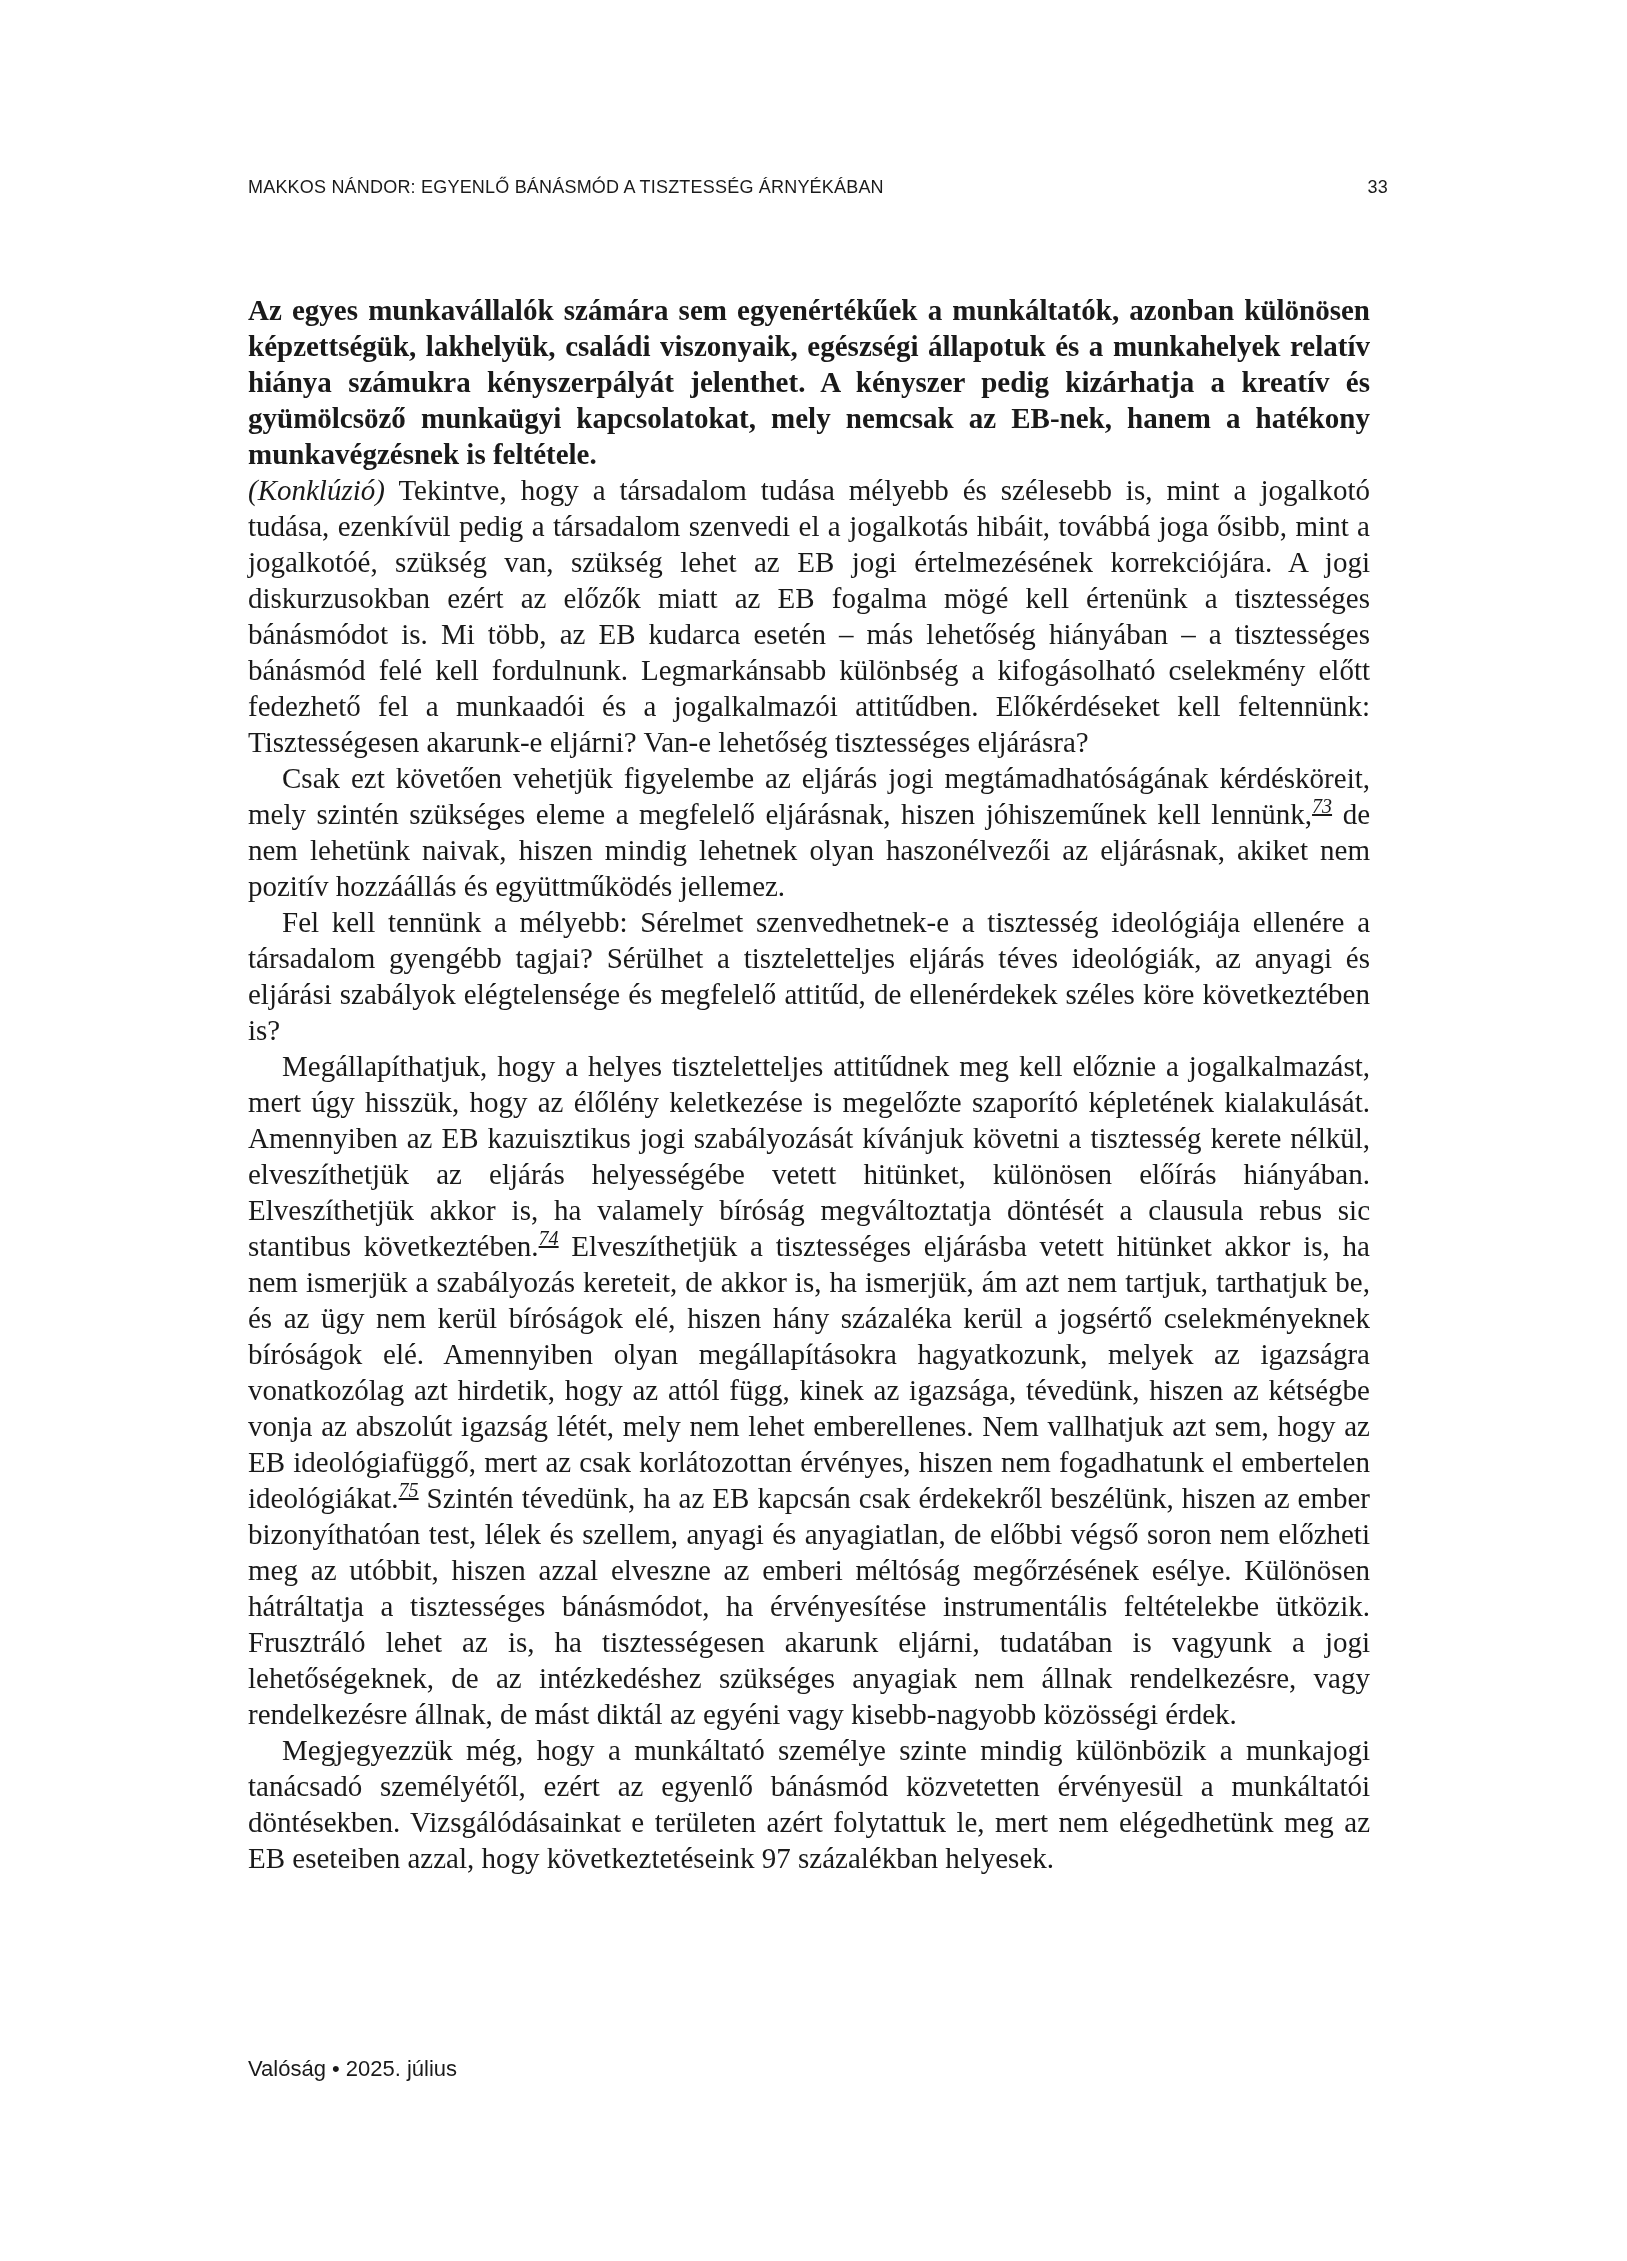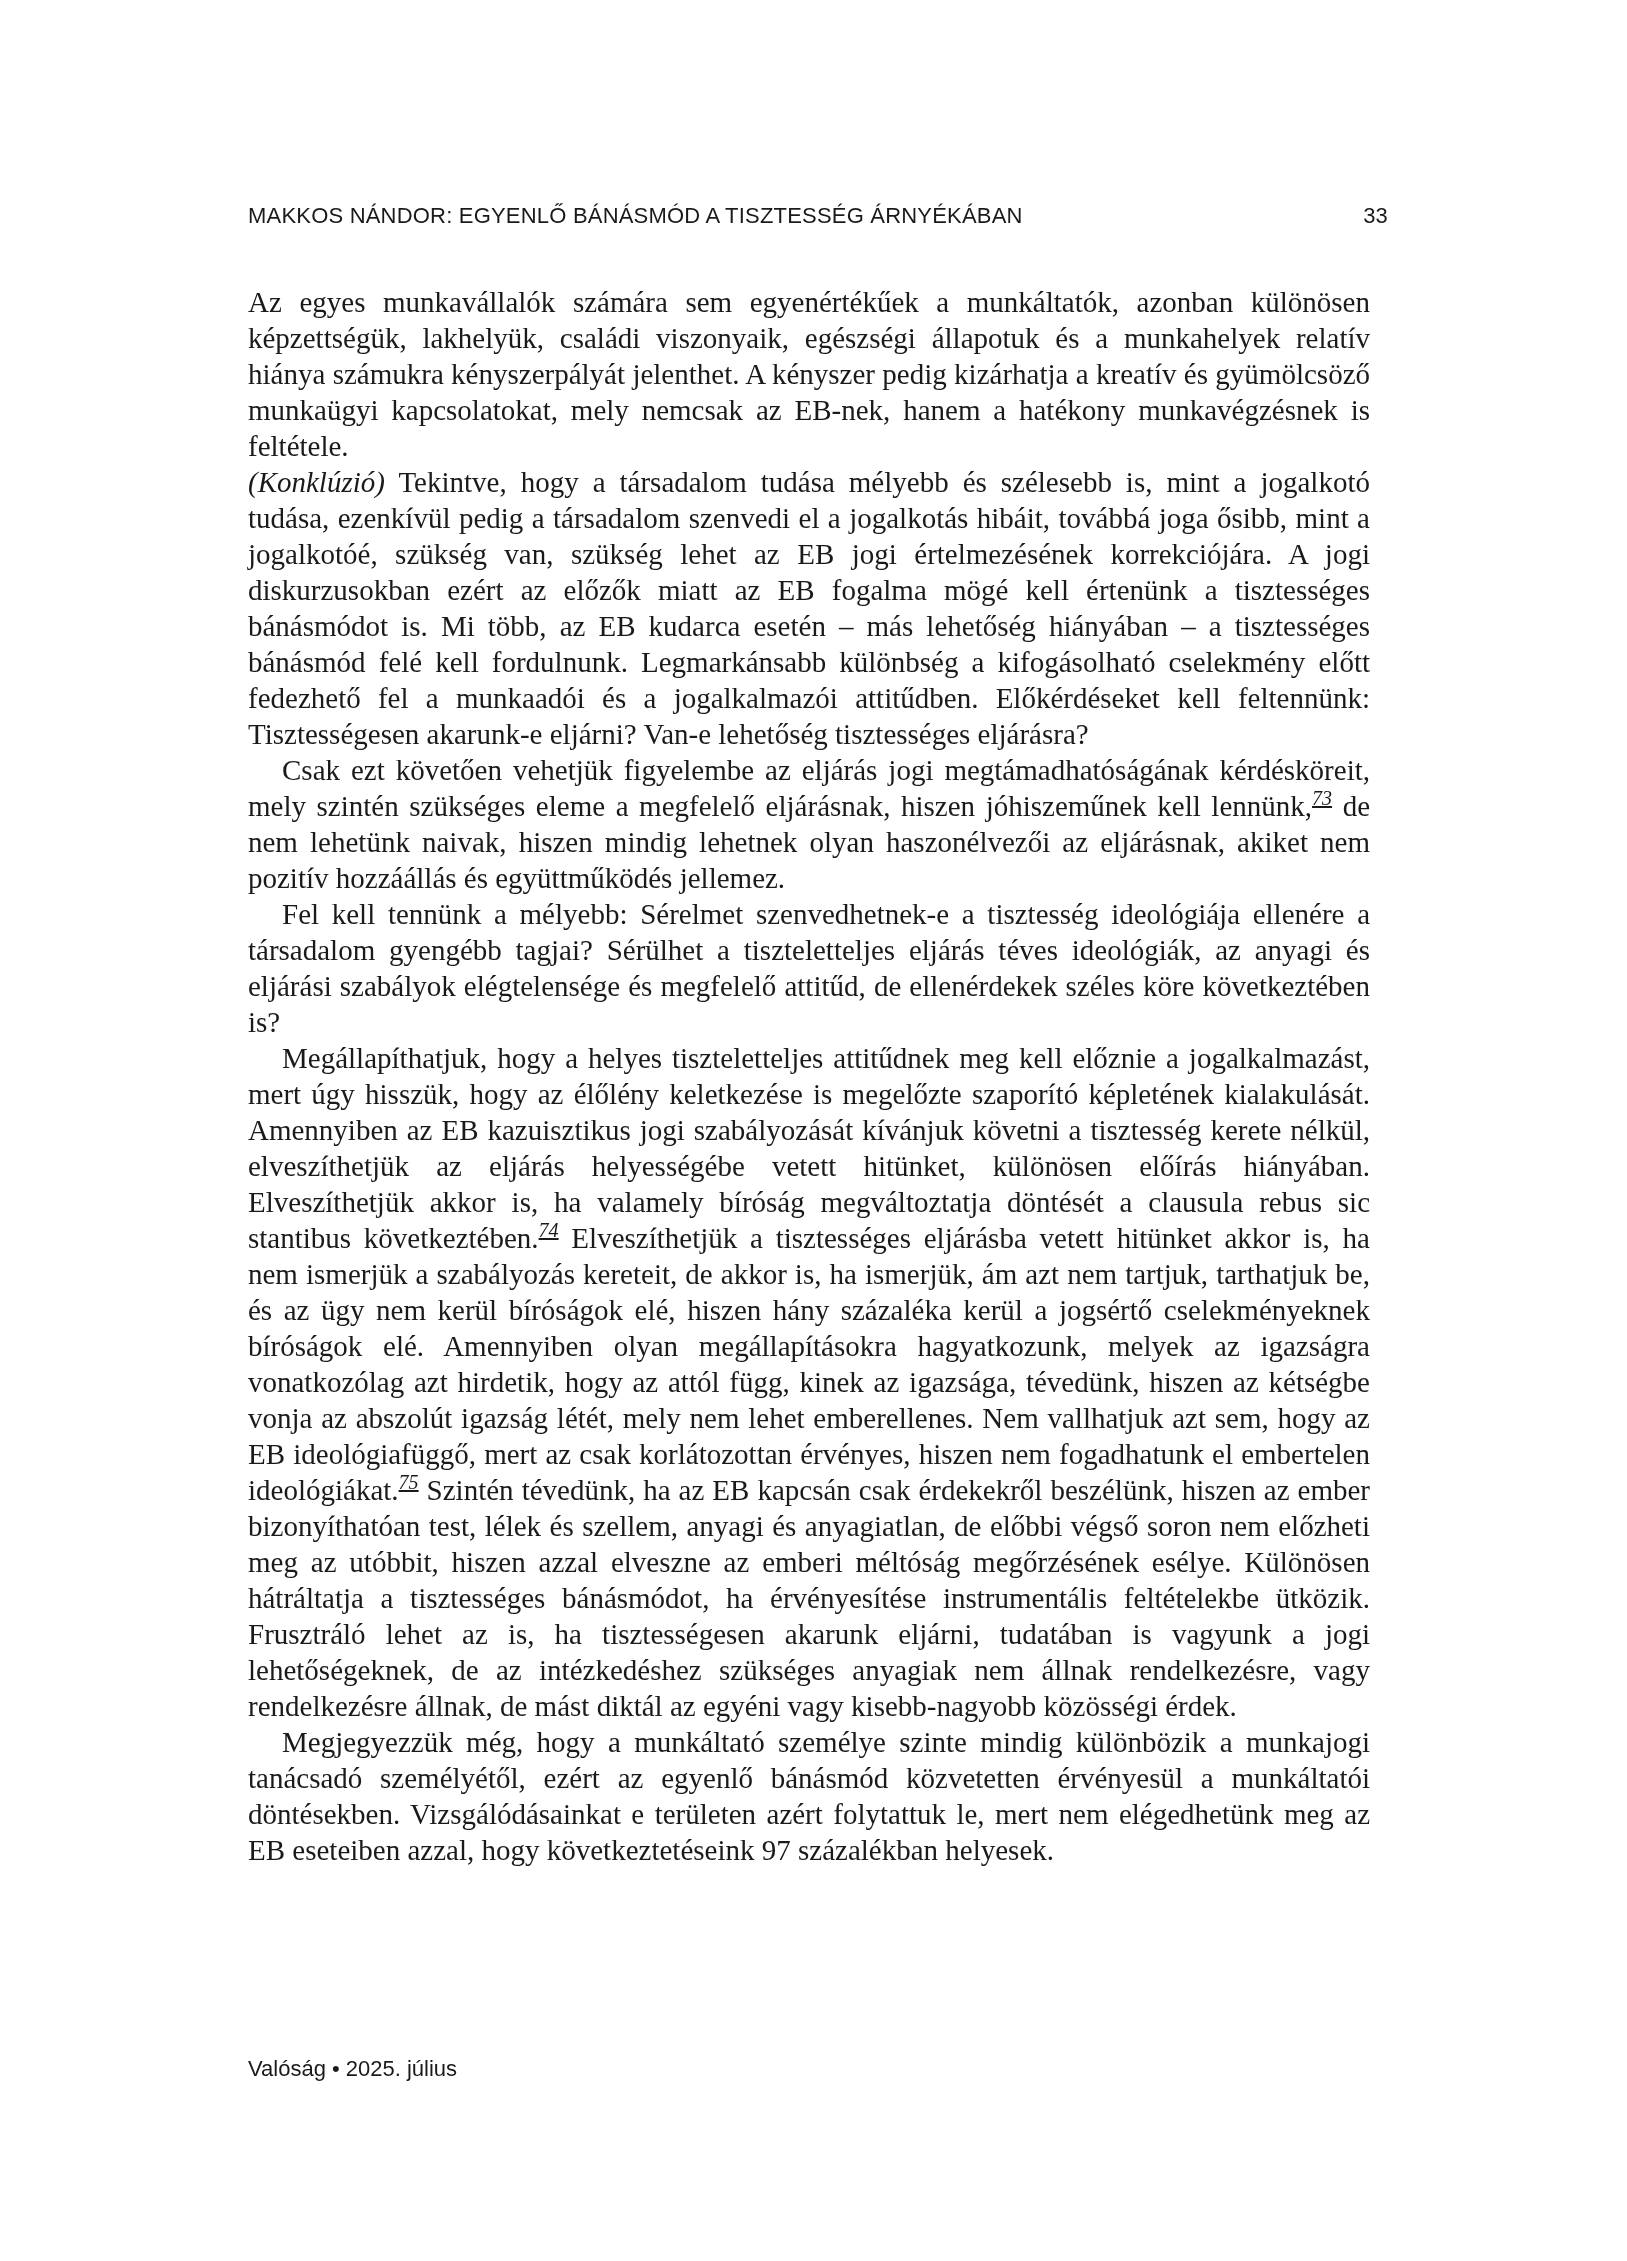--- a/index.html
+++ b/index.html
@@ -17,25 +17,25 @@
   .page {
     position: absolute;
     left: 0; top: 0;
     width: 1628px;
     height: 2261px;
     background: #ffffff;
   }
   .running-head {
     position: absolute;
     left: 248px;
-    top: 203px;
+    top: 177px;
     width: 1140px;
     height: 31px;
     font-family: "Liberation Sans", sans-serif;
-    font-size: 22px;
+    font-size: 18px;
     letter-spacing: 0.2px;
     color: #1a1a1a;
   }
   .running-head .title {
     position: absolute;
     left: 0;
     top: 0;
     white-space: nowrap;
   }
   .running-head .folio {
@@ -58,21 +58,22 @@
   }
   .body-text p {
     margin: 0;
   }
   .body-text p.indent {
     text-indent: 34px;
   }
   .body-text p.spaced {
   }
   .body-text p.first {
-    margin-top: 4px;
+    margin-top: 12px;
+    font-weight: bold;
   }
   .body-text .lead-italic {
     font-style: italic;
   }
   .body-text sup {
     font-size: 20px;
     line-height: 0;
     vertical-align: 10.7px;
     font-style: italic;
     text-decoration: underline;

